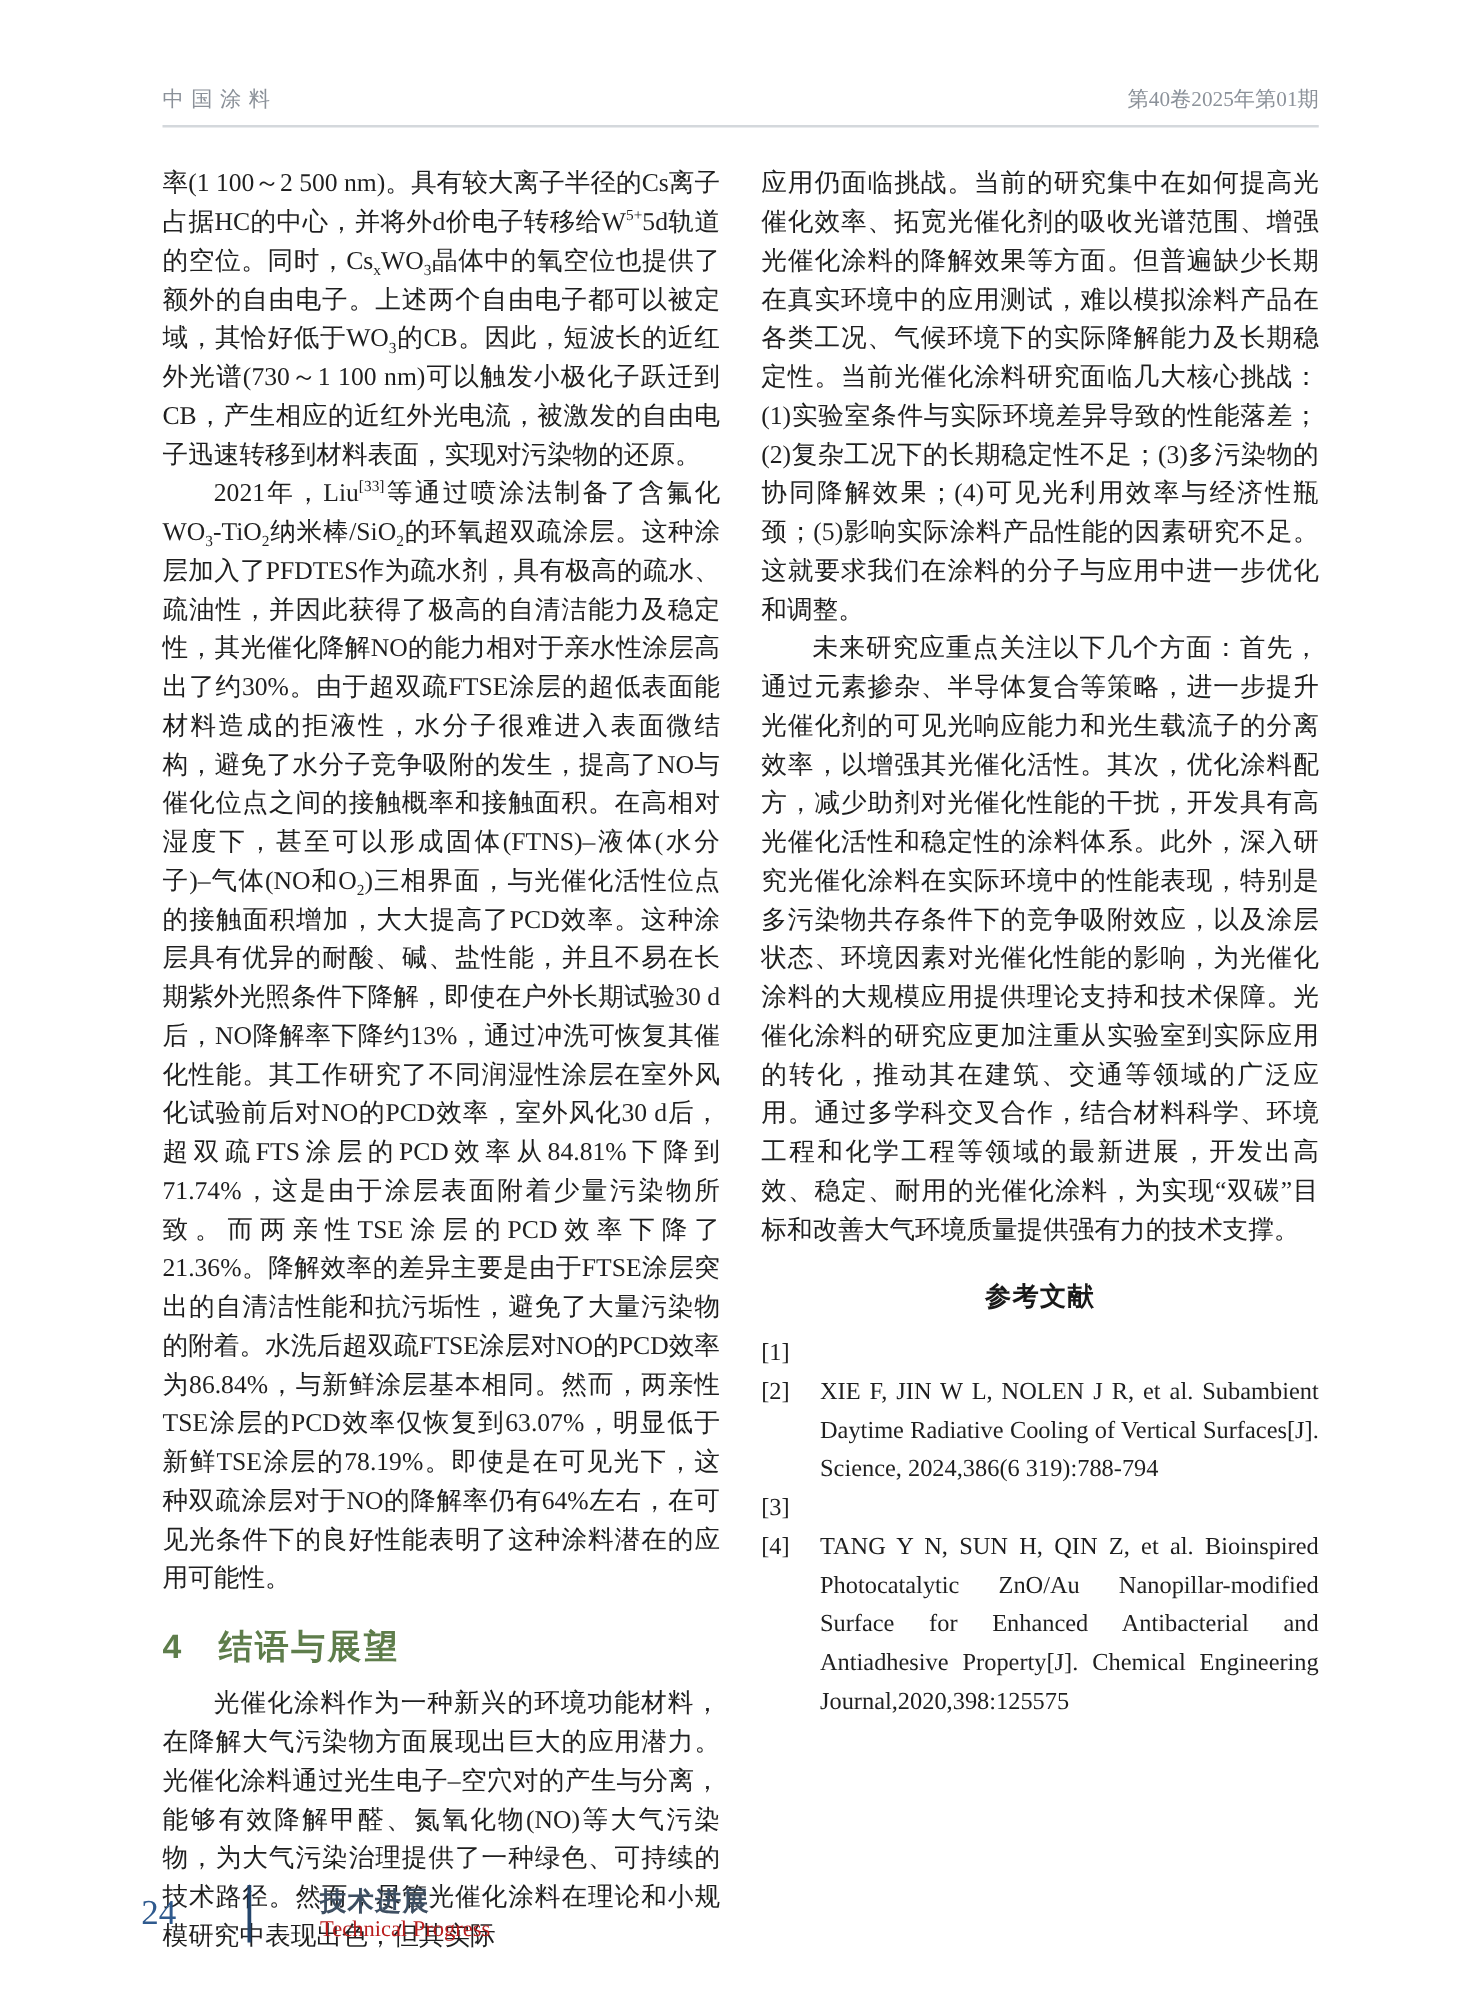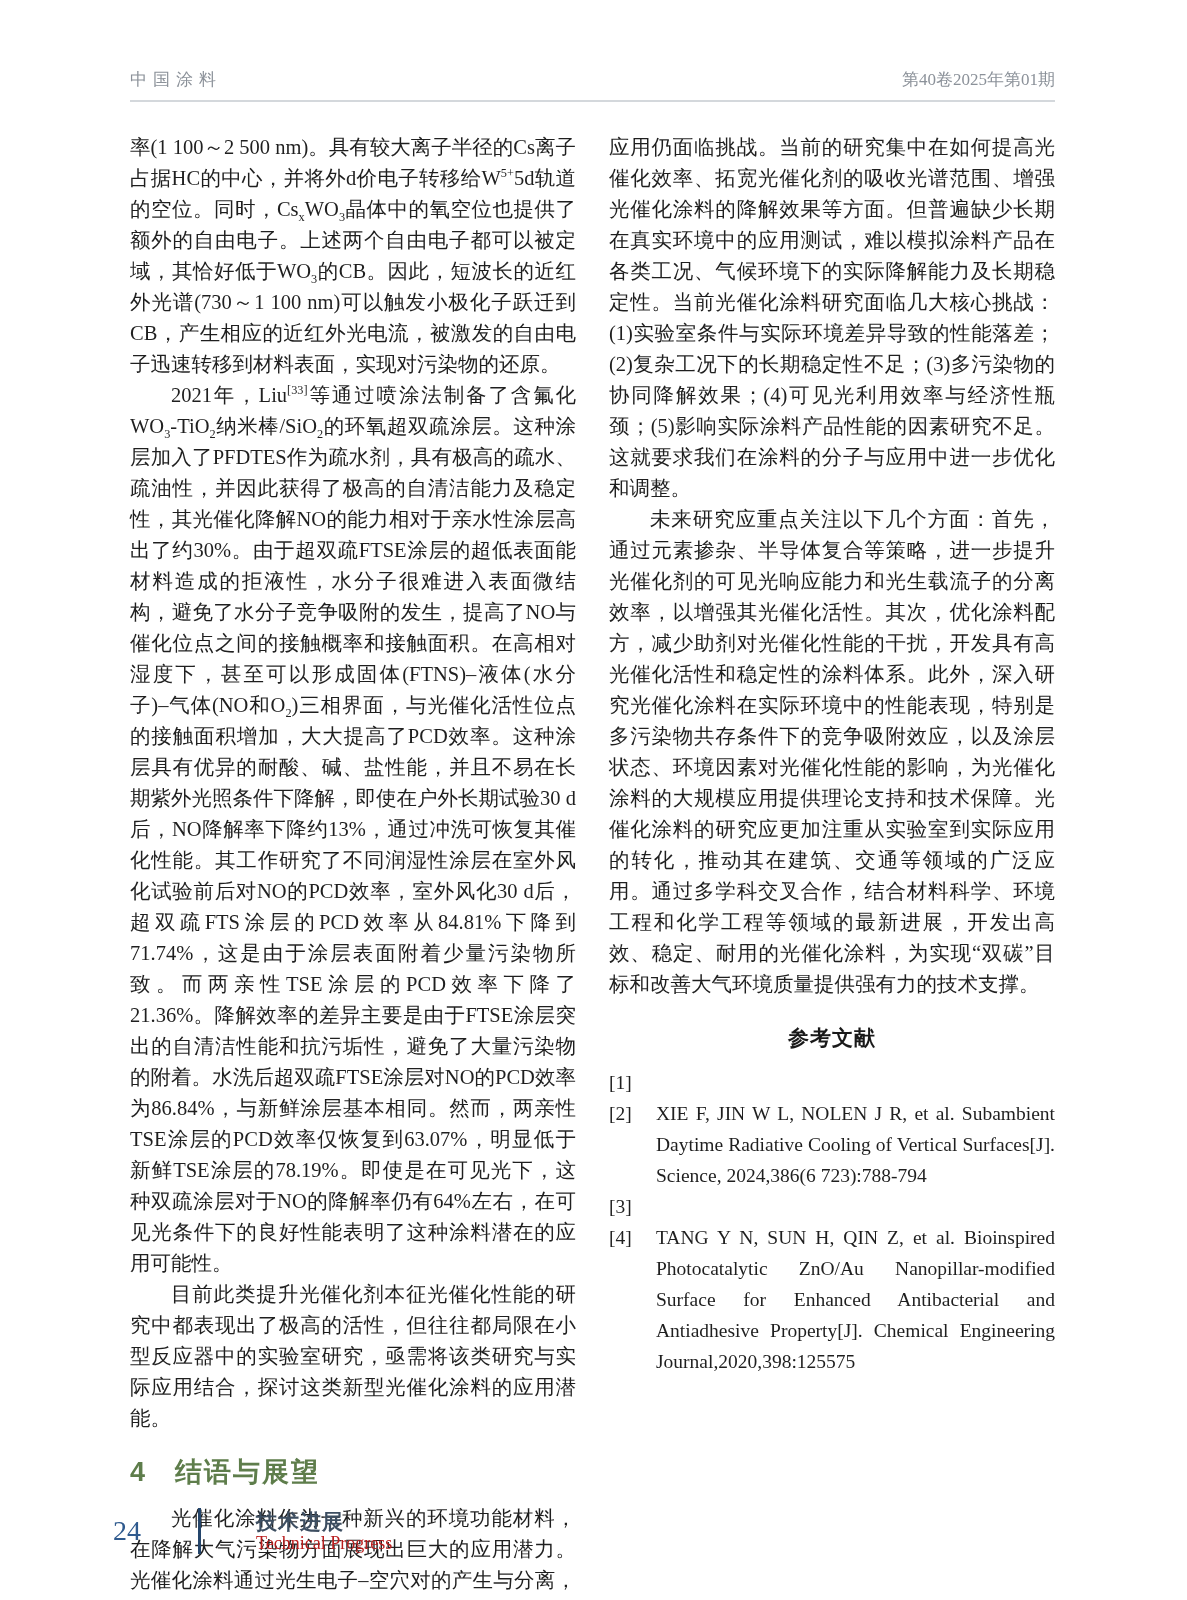--- a/index.html
+++ b/index.html
@@ -82,40 +82,39 @@
     <span class="issue-info">
       <span class="vol">第40卷</span><span>2025年第01期</span>
     </span>
   </header>
 
   <main class="columns">
 
     <section class="col">
       <p class="noindent">率(1 100～2 500 nm)。具有较大离子半径的Cs离子占据HC的中心，并将外d价电子转移给W<sup>5+</sup>5d轨道的空位。同时，Cs<sub>x</sub>WO<sub>3</sub>晶体中的氧空位也提供了额外的自由电子。上述两个自由电子都可以被定域，其恰好低于WO<sub>3</sub>的CB。因此，短波长的近红外光谱(730～1 100 nm)可以触发小极化子跃迁到CB，产生相应的近红外光电流，被激发的自由电子迅速转移到材料表面，实现对污染物的还原。</p>
       <p>2021年，Liu<sup>[33]</sup>等通过喷涂法制备了含氟化WO<sub>3</sub>-TiO<sub>2</sub>纳米棒/SiO<sub>2</sub>的环氧超双疏涂层。这种涂层加入了PFDTES作为疏水剂，具有极高的疏水、疏油性，并因此获得了极高的自清洁能力及稳定性，其光催化降解NO的能力相对于亲水性涂层高出了约30%。由于超双疏FTSE涂层的超低表面能材料造成的拒液性，水分子很难进入表面微结构，避免了水分子竞争吸附的发生，提高了NO与催化位点之间的接触概率和接触面积。在高相对湿度下，甚至可以形成固体(FTNS)–液体(水分子)–气体(NO和O<sub>2</sub>)三相界面，与光催化活性位点的接触面积增加，大大提高了PCD效率。这种涂层具有优异的耐酸、碱、盐性能，并且不易在长期紫外光照条件下降解，即使在户外长期试验30 d后，NO降解率下降约13%，通过冲洗可恢复其催化性能。其工作研究了不同润湿性涂层在室外风化试验前后对NO的PCD效率，室外风化30 d后，超双疏FTS涂层的PCD效率从84.81%下降到71.74%，这是由于涂层表面附着少量污染物所致。而两亲性TSE涂层的PCD效率下降了21.36%。降解效率的差异主要是由于FTSE涂层突出的自清洁性能和抗污垢性，避免了大量污染物的附着。水洗后超双疏FTSE涂层对NO的PCD效率为86.84%，与新鲜涂层基本相同。然而，两亲性TSE涂层的PCD效率仅恢复到63.07%，明显低于新鲜TSE涂层的78.19%。即使是在可见光下，这种双疏涂层对于NO的降解率仍有64%左右，在可见光条件下的良好性能表明了这种涂料潜在的应用可能性。</p>
-      <p>目前此类提升光催化剂本征光催化性能的研究中都表现出了极高的活性，但往往都局限在小型反应器中的实验室研究，亟需将该类研究与实际应用结合，探讨这类新型光催化涂料的应用潜能。</p>
       <h2 class="section-heading">
         <span class="num">4</span><span class="title">结语与展望</span>
       </h2>
       <p>光催化涂料作为一种新兴的环境功能材料，在降解大气污染物方面展现出巨大的应用潜力。光催化涂料通过光生电子–空穴对的产生与分离，能够有效降解甲醛、氮氧化物(NO)等大气污染物，为大气污染治理提供了一种绿色、可持续的技术路径。然而，尽管光催化涂料在理论和小规模研究中表现出色，但其实际</p>
     </section>
 
     <section class="col">
       <p class="noindent">应用仍面临挑战。当前的研究集中在如何提高光催化效率、拓宽光催化剂的吸收光谱范围、增强光催化涂料的降解效果等方面。但普遍缺少长期在真实环境中的应用测试，难以模拟涂料产品在各类工况、气候环境下的实际降解能力及长期稳定性。当前光催化涂料研究面临几大核心挑战：(1)实验室条件与实际环境差异导致的性能落差；(2)复杂工况下的长期稳定性不足；(3)多污染物的协同降解效果；(4)可见光利用效率与经济性瓶颈；(5)影响实际涂料产品性能的因素研究不足。这就要求我们在涂料的分子与应用中进一步优化和调整。</p>
       <p>未来研究应重点关注以下几个方面：首先，通过元素掺杂、半导体复合等策略，进一步提升光催化剂的可见光响应能力和光生载流子的分离效率，以增强其光催化活性。其次，优化涂料配方，减少助剂对光催化性能的干扰，开发具有高光催化活性和稳定性的涂料体系。此外，深入研究光催化涂料在实际环境中的性能表现，特别是多污染物共存条件下的竞争吸附效应，以及涂层状态、环境因素对光催化性能的影响，为光催化涂料的大规模应用提供理论支持和技术保障。光催化涂料的研究应更加注重从实验室到实际应用的转化，推动其在建筑、交通等领域的广泛应用。通过多学科交叉合作，结合材料科学、环境工程和化学工程等领域的最新进展，开发出高效、稳定、耐用的光催化涂料，为实现“双碳”目标和改善大气环境质量提供强有力的技术支撑。</p>
 
       <h3 class="refs-heading">参考文献</h3>
 
       <div class="refs">
         <div class="ref">
           <span class="ref-num">[1]</span>
         </div>
         <div class="ref">
           <span class="ref-num">[2]</span>
-          <span class="ref-text">XIE F, JIN W L, NOLEN J R, et al. Subambient Daytime Radiative Cooling of Vertical Surfaces[J]. Science, 2024,386(6 723):788-794</span>
+          <span class="ref-text">XIE F, JIN W L, NOLEN J R, et al. Subambient Daytime Radiative Cooling of Vertical Surfaces[J]. Science, 2024,386(6 319):788-794</span>
         </div>
         <div class="ref">
           <span class="ref-num">[3]</span>
         </div>
         <div class="ref">
           <span class="ref-num">[4]</span>
           <span class="ref-text">TANG Y N, SUN H, QIN Z, et al. Bioinspired Photocatalytic ZnO/Au Nanopillar-modified Surface for Enhanced Antibacterial and Antiadhesive Property[J]. Chemical Engineering Journal,2020,398:125575</span>
         </div>
 
       </div>

